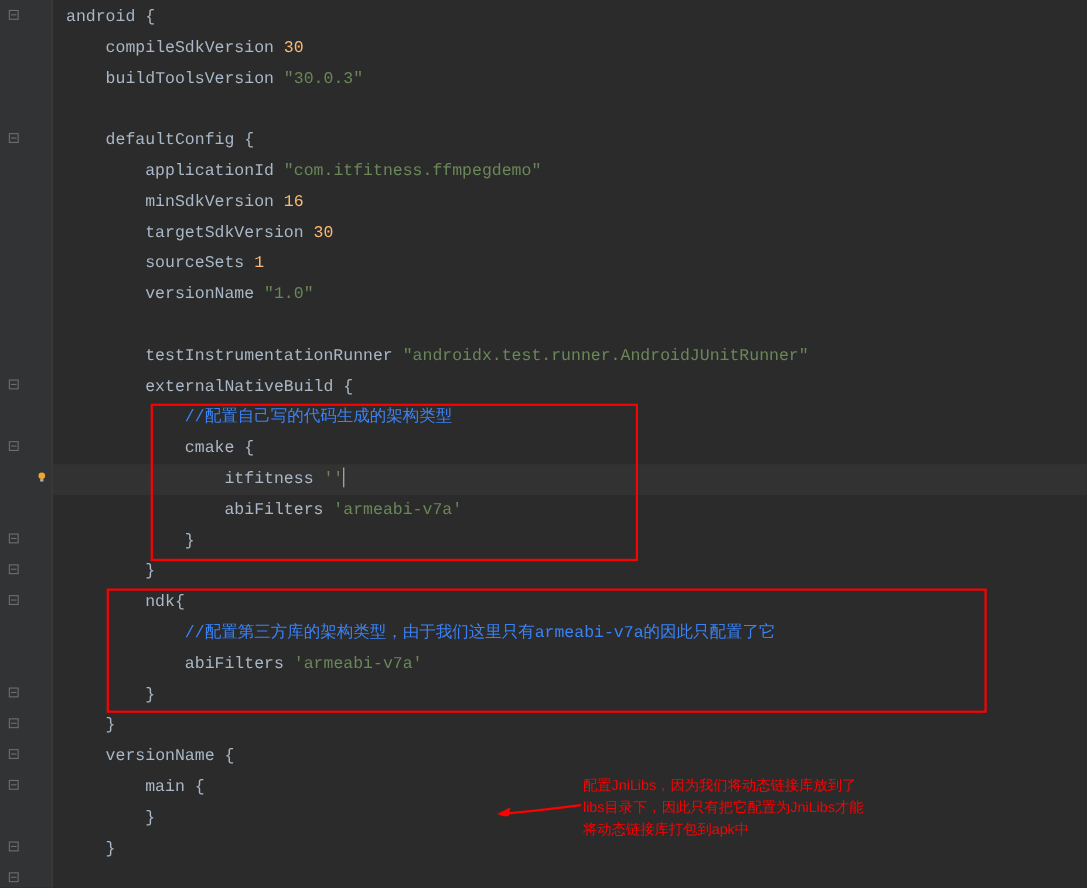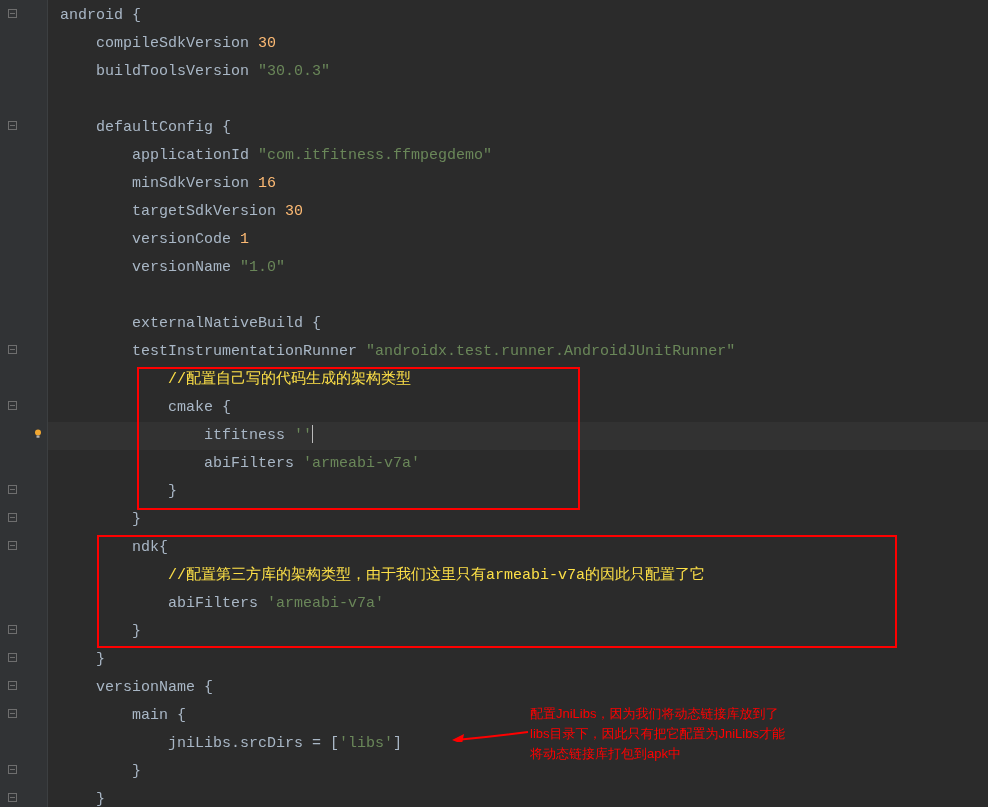--- a/index.html
+++ b/index.html
@@ -35,21 +35,21 @@
     white-space: pre;
     padding-left: 12px;
     position: relative;
   }
   .line.cursor-line {
     background: #323232;
   }
   .ident { color: #a9b7c6; }
   .num { color: #fdba74; }
   .str { color: #6a8759; }
-  .comment { color: #fde047; }
+  .comment { color: #3b82f6; }
   .punct { color: #a9b7c6; }
   .redbox1 {
     position: absolute;
     left: 137px;
     top: 367px;
     width: 443px;
     height: 143px;
     border: 2px solid #ff0000;
     pointer-events: none;
   }
@@ -136,39 +136,38 @@
 
 <div class="code-area">
   <div class="line"><span class="ident">android</span><span class="punct"> {</span></div>
   <div class="line">    <span class="ident">compileSdkVersion</span> <span class="num">30</span></div>
   <div class="line">    <span class="ident">buildToolsVersion</span> <span class="str">"30.0.3"</span></div>
   <div class="line"></div>
   <div class="line">    <span class="ident">defaultConfig</span><span class="punct"> {</span></div>
   <div class="line">        <span class="ident">applicationId</span> <span class="str">"com.itfitness.ffmpegdemo"</span></div>
   <div class="line">        <span class="ident">minSdkVersion</span> <span class="num">16</span></div>
   <div class="line">        <span class="ident">targetSdkVersion</span> <span class="num">30</span></div>
-  <div class="line">        <span class="ident">versionCode</span> <span class="num">1</span></div>
+  <div class="line">        <span class="ident">sourceSets</span> <span class="num">1</span></div>
   <div class="line">        <span class="ident">versionName</span> <span class="str">"1.0"</span></div>
   <div class="line"></div>
+  <div class="line">        <span class="ident">testInstrumentationRunner</span> <span class="str">"androidx.test.runner.AndroidJUnitRunner"</span></div>
   <div class="line">        <span class="ident">externalNativeBuild</span><span class="punct"> {</span></div>
-  <div class="line">        <span class="ident">testInstrumentationRunner</span> <span class="str">"androidx.test.runner.AndroidJUnitRunner"</span></div>
   <div class="line">            <span class="comment">//配置自己写的代码生成的架构类型</span></div>
   <div class="line">            <span class="ident">cmake</span><span class="punct"> {</span></div>
   <div class="line cursor-line">                <span class="ident">itfitness</span> <span class="str">''</span><span class="cursor"></span></div>
   <div class="line">                <span class="ident">abiFilters</span> <span class="str">'armeabi-v7a'</span></div>
   <div class="line">            <span class="punct">}</span></div>
   <div class="line">        <span class="punct">}</span></div>
   <div class="line">        <span class="ident">ndk</span><span class="punct">{</span></div>
   <div class="line">            <span class="comment">//配置第三方库的架构类型，由于我们这里只有armeabi-v7a的因此只配置了它</span></div>
   <div class="line">            <span class="ident">abiFilters</span> <span class="str">'armeabi-v7a'</span></div>
   <div class="line">        <span class="punct">}</span></div>
   <div class="line">    <span class="punct">}</span></div>
   <div class="line">    <span class="ident">versionName</span><span class="punct"> {</span></div>
   <div class="line">        <span class="ident">main</span><span class="punct"> {</span></div>
-  <div class="line">            <span class="ident">jniLibs.srcDirs = [</span><span class="str">'libs'</span><span class="ident">]</span></div>
   <div class="line">        <span class="punct">}</span></div>
   <div class="line">    <span class="punct">}</span></div>
 </div>
 
 <div class="redbox1"></div>
 <div class="redbox2"></div>
 
 <svg class="arrow" viewBox="0 0 80 40">
   <path d="M 78 30 Q 40 35 6 38" stroke="#ff0000" stroke-width="2" fill="none"></path>
   <polygon points="2,38 14,32 12,42" fill="#ff0000"></polygon>

